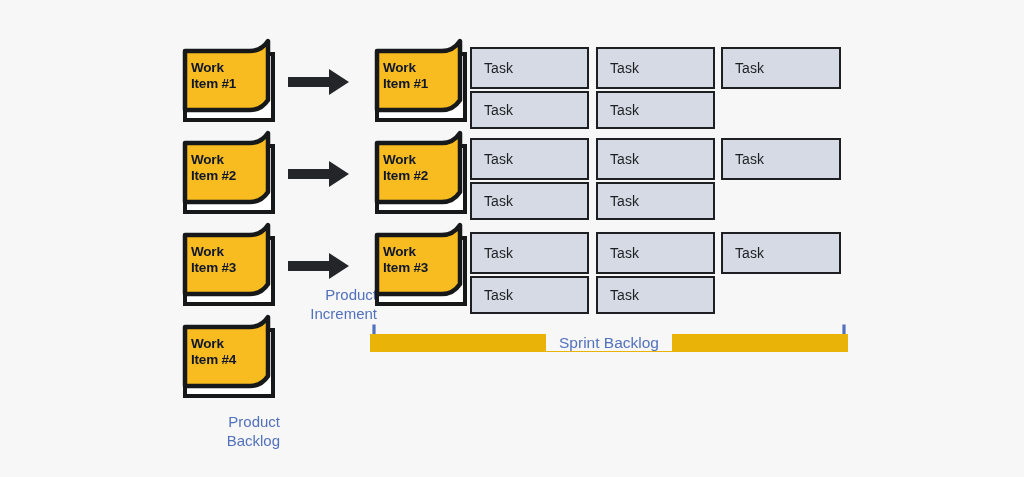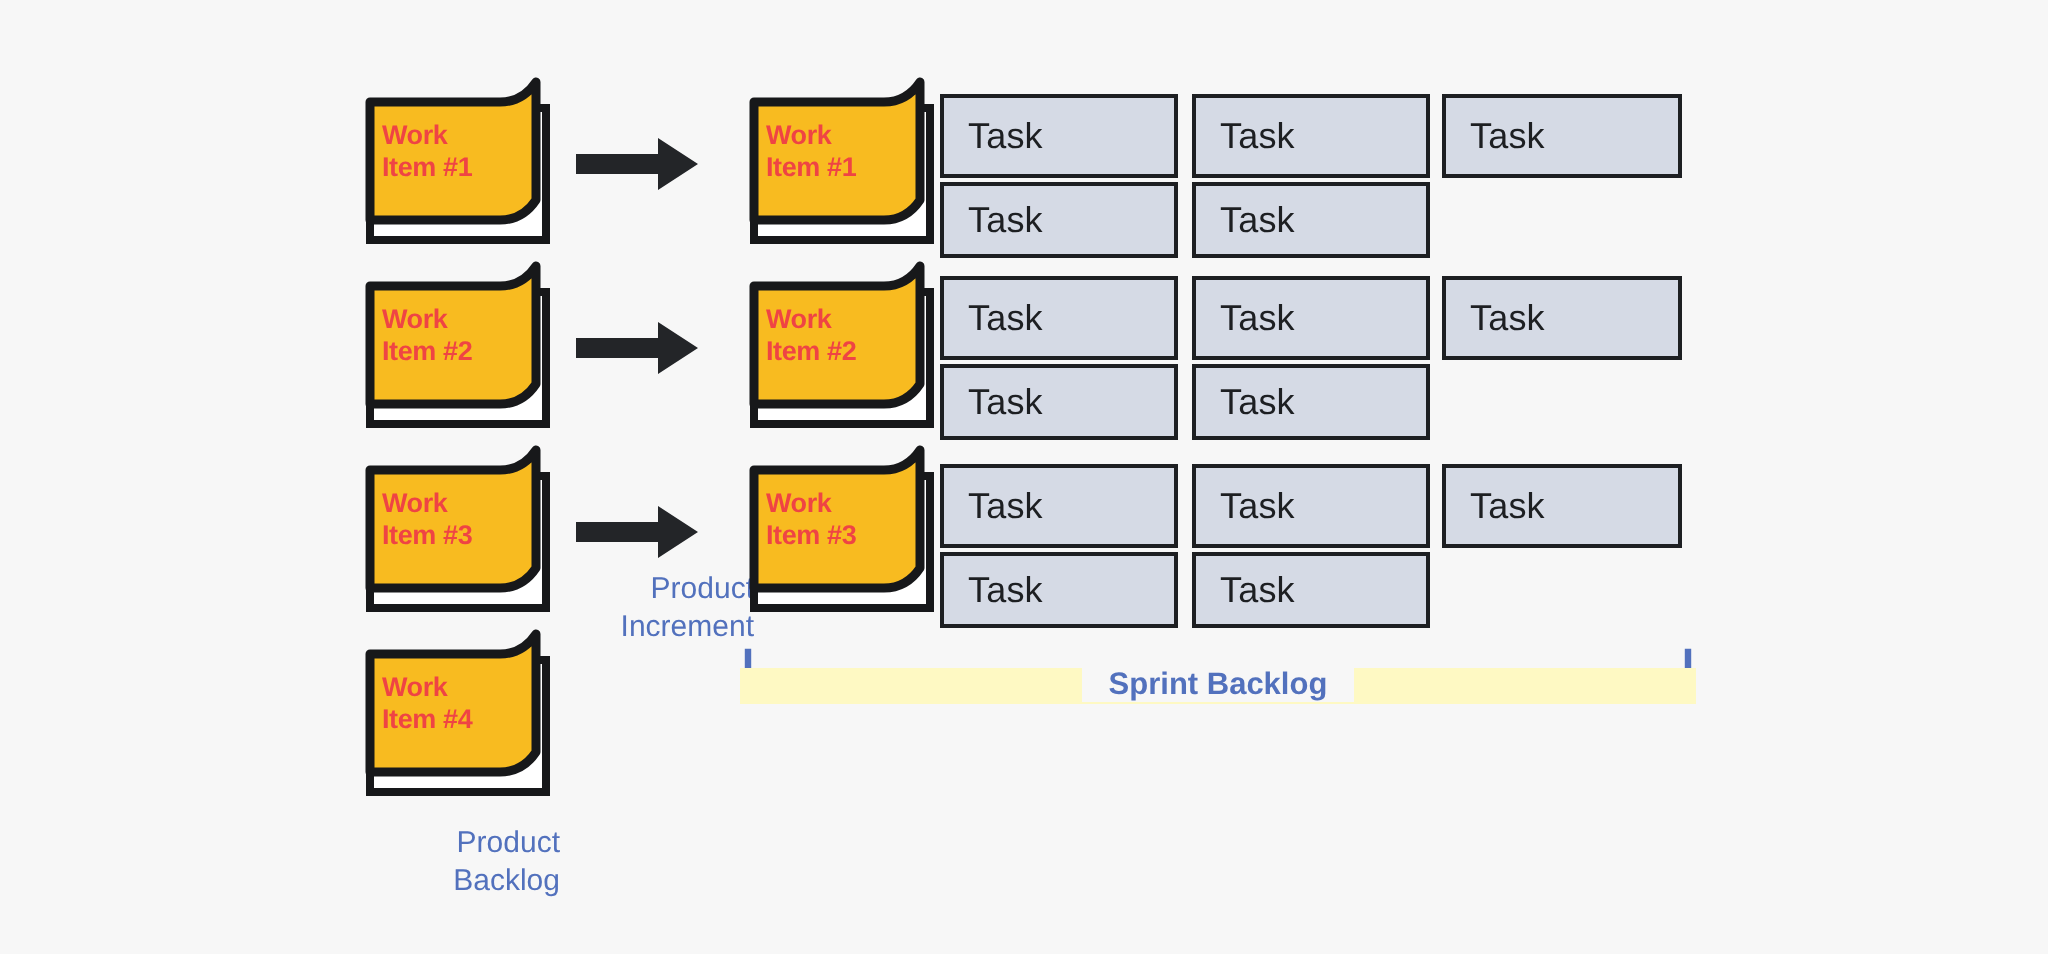--- a/index.html
+++ b/index.html
@@ -35,21 +35,21 @@
     display: block;
   }
   .work-card .card-label {
     position: absolute;
     left: 11px;
     top: 22px;
     width: 62px;
     font-size: 13.5px;
     font-weight: bold;
     line-height: 16px;
-    color: #ef4444;
+    color: #0f172a;
     letter-spacing: -0.2px;
     white-space: pre-line;
     pointer-events: none;
   }
 
   
   .arrow {
     position: absolute;
     width: 62px;
     height: 28px;
@@ -58,21 +58,21 @@
   
   .task-box {
     position: absolute;
     background: #d5dae5;
     border: 2.5px solid #1d1f22;
     box-sizing: border-box;
     display: flex;
     align-items: center;
   }
   .task-box .task-label {
-    font-size: 18px;
+    font-size: 14px;
     color: #1d1f22;
     padding-left: 12px;
     letter-spacing: 0.1px;
   }
 
   
   .blue-label {
     position: absolute;
     color: #5271bd;
     font-size: 15px;
@@ -106,23 +106,22 @@
     display: block;
   }
   #sprint-backlog-label {
     position: absolute;
     left: 0;
     top: 12px;
     width: 478px;
     text-align: center;
     color: #5271bd;
     font-size: 15.5px;
-    background: #fef9c3;
+    background: #eab308;
     padding: 0;
-    font-weight: bold;
   }
   #sprint-backlog-label span {
     background: #f7f7f7;
     padding: 0 13px;
   }
 </style>
 </head>
 <body>
 
 <div id="canvas">

